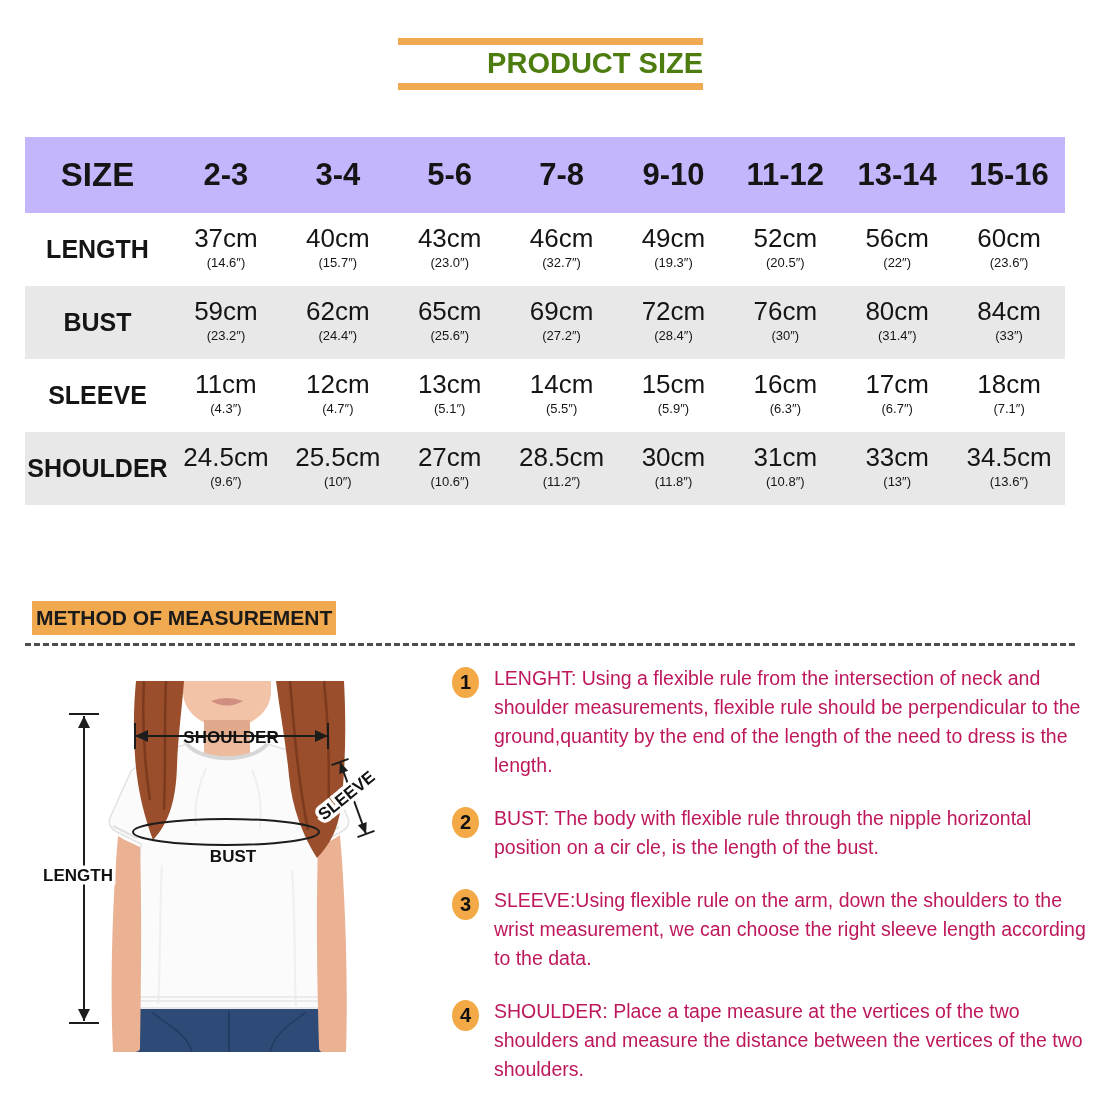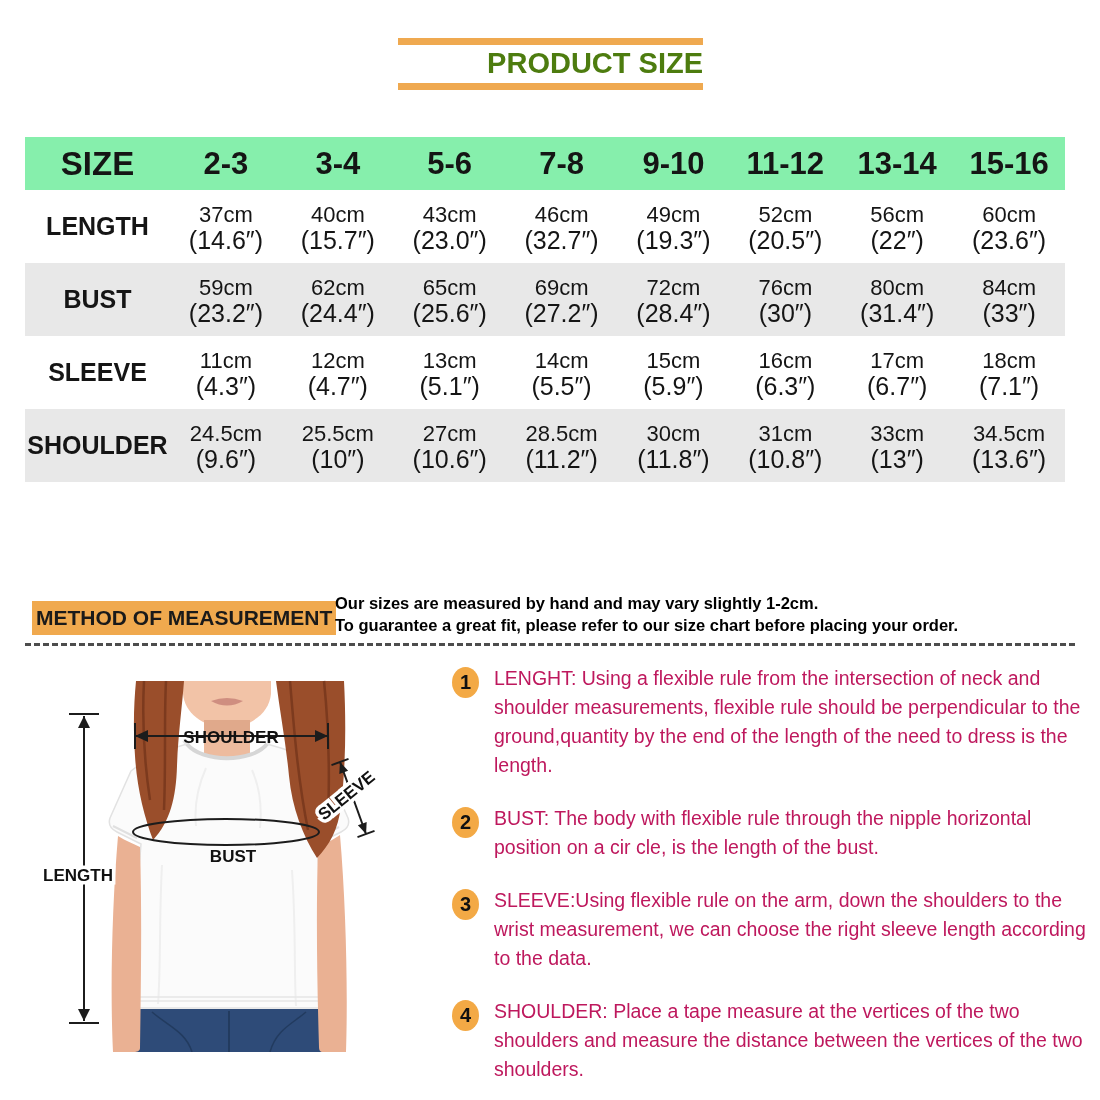--- a/index.html
+++ b/index.html
@@ -8,28 +8,28 @@
 
   
   .title-wrap{position:absolute;left:398px;top:38px;width:305px;text-align:center;}
   .title-bar{height:7px;background:#EFA950;}
   .page-title{font-size:29px;font-weight:bold;color:#4d7c0f;margin:2px 0 3px 0;letter-spacing:0;text-align:right;}
 
   
   .size-table{position:absolute;left:25px;top:137px;width:1040px;border-collapse:collapse;
               table-layout:fixed;text-align:center;color:#151515;}
   .size-table col.c-label{width:145px;}
-  .size-table thead tr{height:53px;background:#86efac;}
+  .size-table thead tr{height:76px;background:#c4b5fd;}
   .size-table thead th{font-size:31px;font-weight:bold;}
   .size-table thead th.first{font-size:33px;}
   .size-table tbody tr{height:73px;background:#ffffff;}
   .size-table tbody tr.gray{background:#E8E8E8;}
   .size-table tbody th{font-size:25px;font-weight:bold;}
-  .size-table td .cm{font-size:22px;line-height:26px;}
-  .size-table td .in{font-size:25px;line-height:24px;}
+  .size-table td .cm{font-size:26px;line-height:26px;}
+  .size-table td .in{font-size:13px;line-height:24px;}
 
   
   .method-label{position:absolute;left:32px;top:601px;height:34px;line-height:34px;padding:0 4px;
                 background:#F0A94E;font-size:21px;font-weight:bold;color:#1a1a1a;white-space:nowrap;}
   .method-note{position:absolute;left:335px;top:592px;font-size:16.5px;font-weight:bold;
                line-height:22px;color:#000;}
   .divider{position:absolute;left:25px;top:643px;width:1050px;border-top:3px dashed #4d4d4d;}
 
   
   .diagram{position:absolute;left:40px;top:660px;width:390px;height:392px;}
@@ -211,24 +211,20 @@
           </td>
           <td>
             <div class="cm">34.5cm</div>
             <div class="in">(13.6″)</div>
           </td>
         </tr>
       </tbody>
   </table>
 
   <div class="method-label">METHOD OF MEASUREMENT</div>
-  <div class="method-note">
-    <div>Our sizes are measured by hand and may vary slightly 1-2cm.</div>
-    <div>To guarantee a great fit, please refer to our size chart before placing your order.</div>
-  </div>
   <div class="divider"></div>
 
   <div class="diagram">
     <svg viewBox="0 0 390 392" width="390" height="392">
 
       <path d="M143,21 H231 V34 C229,53 213,65 187,70 C161,65 145,53 143,34 Z" fill="#F2C3A7"></path>
       <path d="M171,41 Q187,35 203,41 Q187,50 171,41 Z" fill="#CF8E80"></path>
 
       <path d="M164,60 H210 V97 H164 Z" fill="#EDBB9E"></path>
       <path d="M164,60 H210 V72 C196,79 178,79 164,72 Z" fill="#E0A98B"></path>

